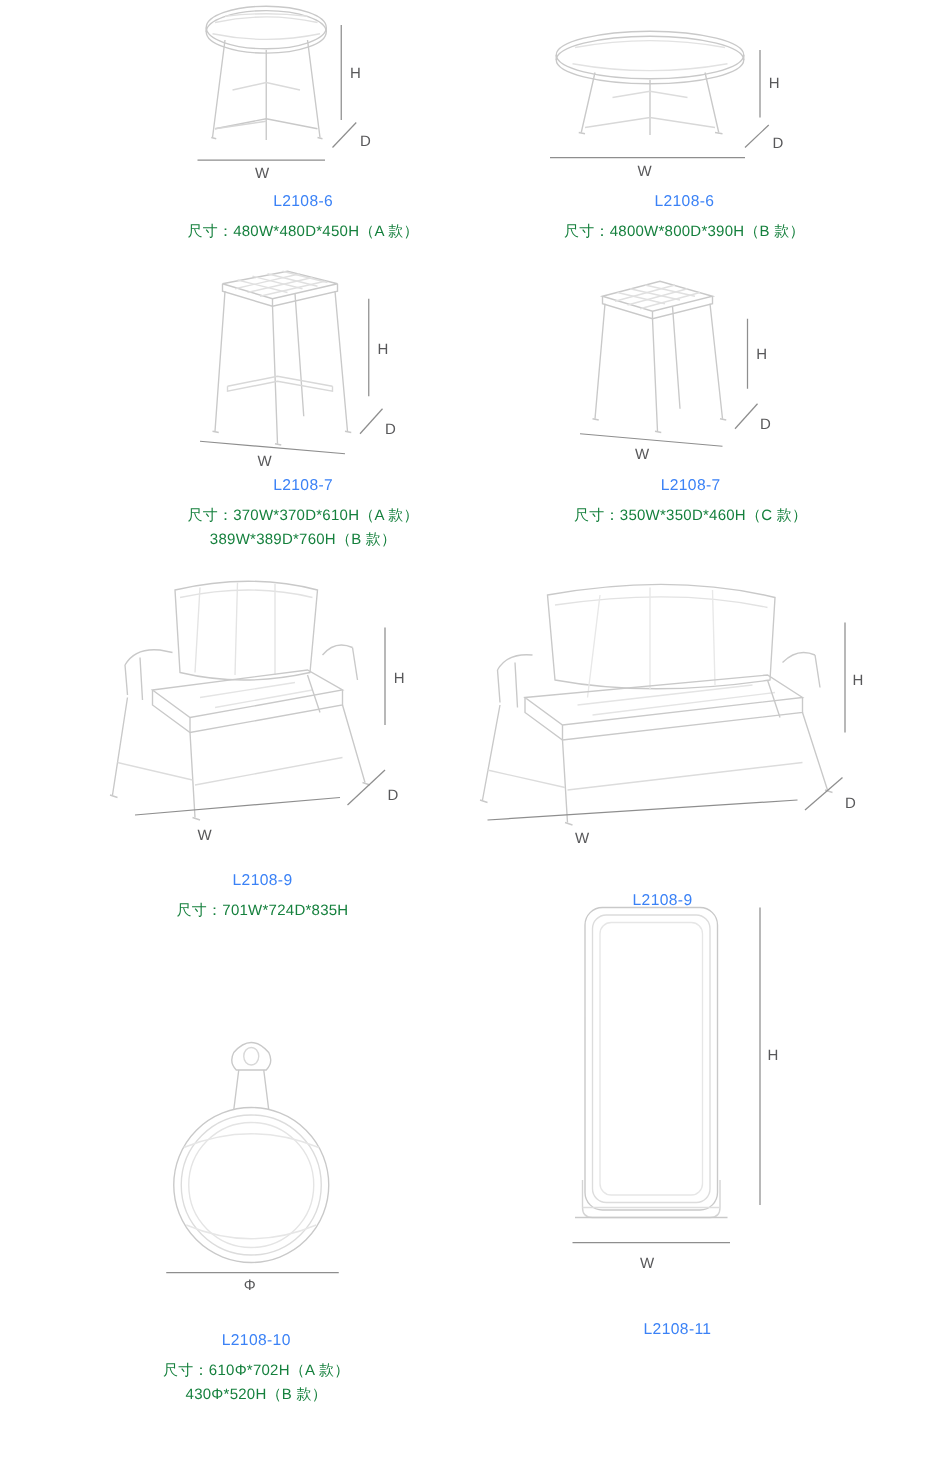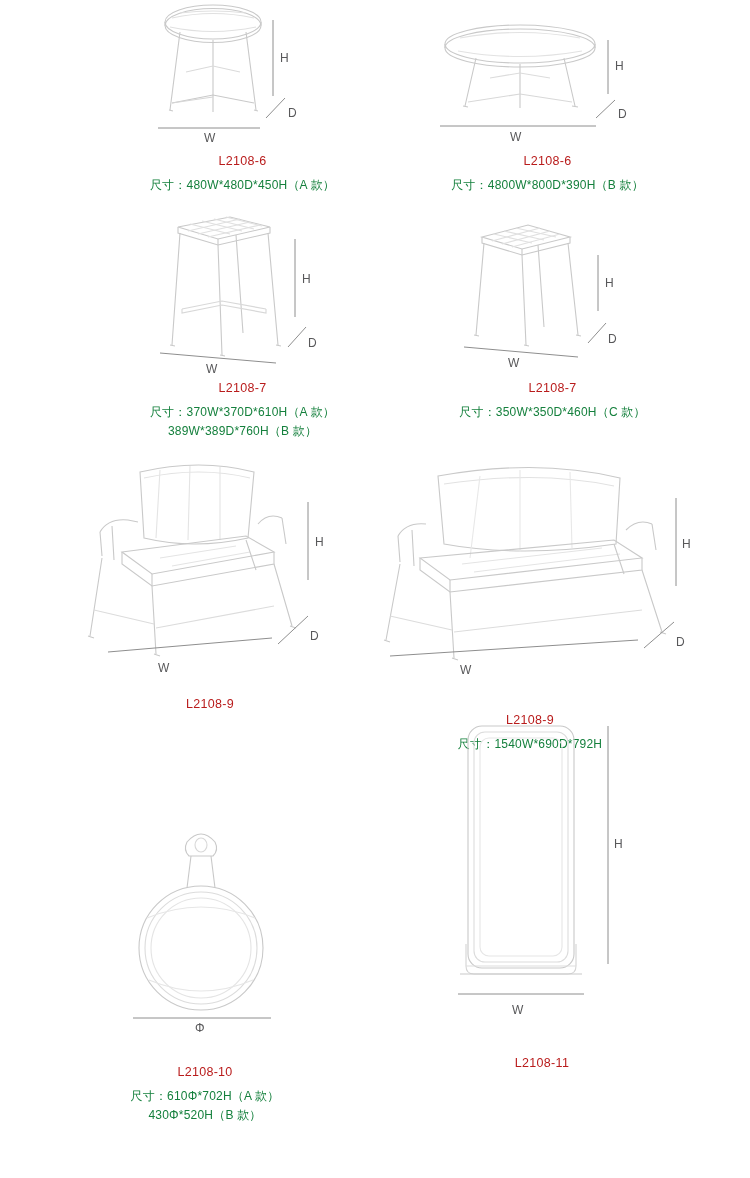--- a/index.html
+++ b/index.html
@@ -27,21 +27,21 @@
   .figure {
     position: relative;
     width: 100%;
   }
   .captions {
     text-align: center;
     margin-top: 4px;
   }
   .code {
     font-size: 12.5px;
-    color: #b91c1c;
+    color: #3b82f6;
     letter-spacing: 0.3px;
     line-height: 18px;
   }
   .dim {
     font-size: 12px;
     color: #15803d;
     line-height: 19px;
     letter-spacing: 0.2px;
   }
   .dim-block {
@@ -229,20 +229,23 @@
           <path d="M218 204 L248 176"></path>
           <path d="M48 212 L212 198"></path>
         </g>
         <text class="lbl" x="255" y="106">H</text>
         <text class="lbl" x="250" y="200">D</text>
         <text class="lbl" x="98" y="232">W</text>
       </svg>
     </div>
     <div class="captions" style="margin-top:10px">
       <div class="code">L2108-9</div>
+      <div class="dim-block">
+        <div class="dim">尺寸：701W*724D*835H</div>
+      </div>
     </div>
   </div>
 
   <div class="cell" style="left:370px; top:440px; width:330px;">
     <div class="figure">
       <svg width="330" height="245" viewBox="0 0 330 245">
         <g fill="none" stroke="#c9c9c9" stroke-width="1.1">
 
           <path d="M68 36 q100 -18 182 2 L246 104 q-96 14 -172 0 Z"></path>
           <path d="M74 44 q96 -14 170 2" stroke="#e2e2e2"></path>
@@ -267,23 +270,20 @@
           <path d="M274 208 L304 182"></path>
           <path d="M20 216 L268 200"></path>
         </g>
         <text class="lbl" x="312" y="108">H</text>
         <text class="lbl" x="306" y="206">D</text>
         <text class="lbl" x="90" y="234">W</text>
       </svg>
     </div>
     <div class="captions" style="margin-top:26px; margin-left:-10px">
       <div class="code">L2108-9</div>
-      <div class="dim-block">
-        <div class="dim">尺寸：1540W*690D*792H</div>
-      </div>
     </div>
   </div>
 
   <div class="cell" style="left:75px; top:820px; width:260px;">
     <div class="figure">
       <svg width="260" height="215" viewBox="0 0 260 215">
         <g fill="none" stroke="#c9c9c9" stroke-width="1.1">
 
           <path d="M112 22 q14 -16 28 0 q4 8 -2 14 l-24 0 q-6 -6 -2 -14 Z"></path>
           <ellipse cx="126" cy="25" rx="6" ry="7" stroke="#d8d8d8"></ellipse>

